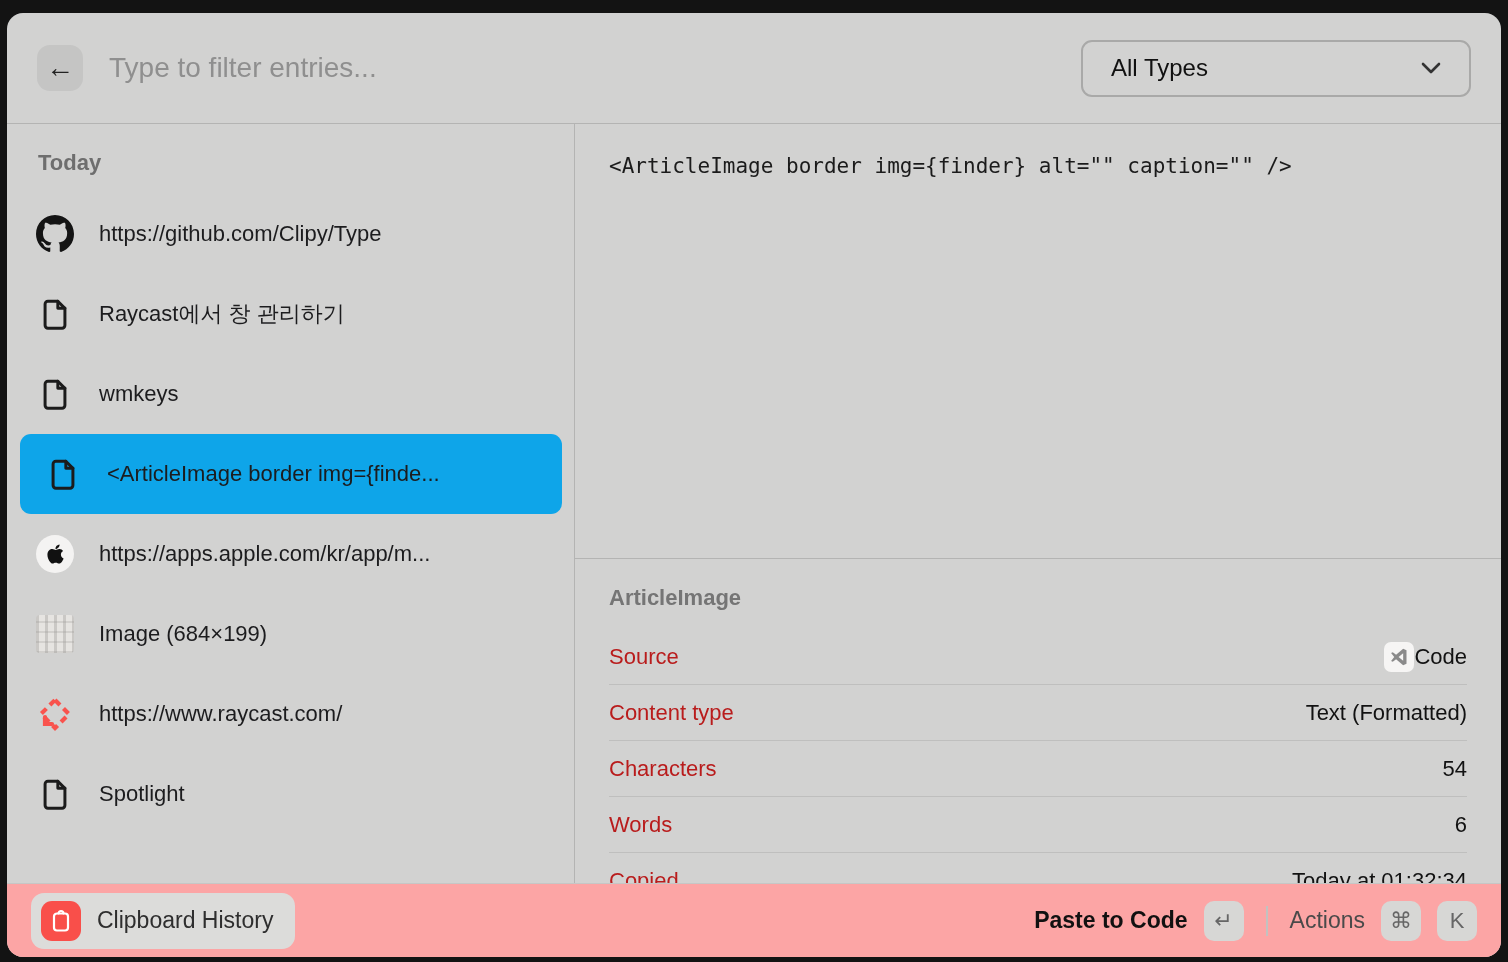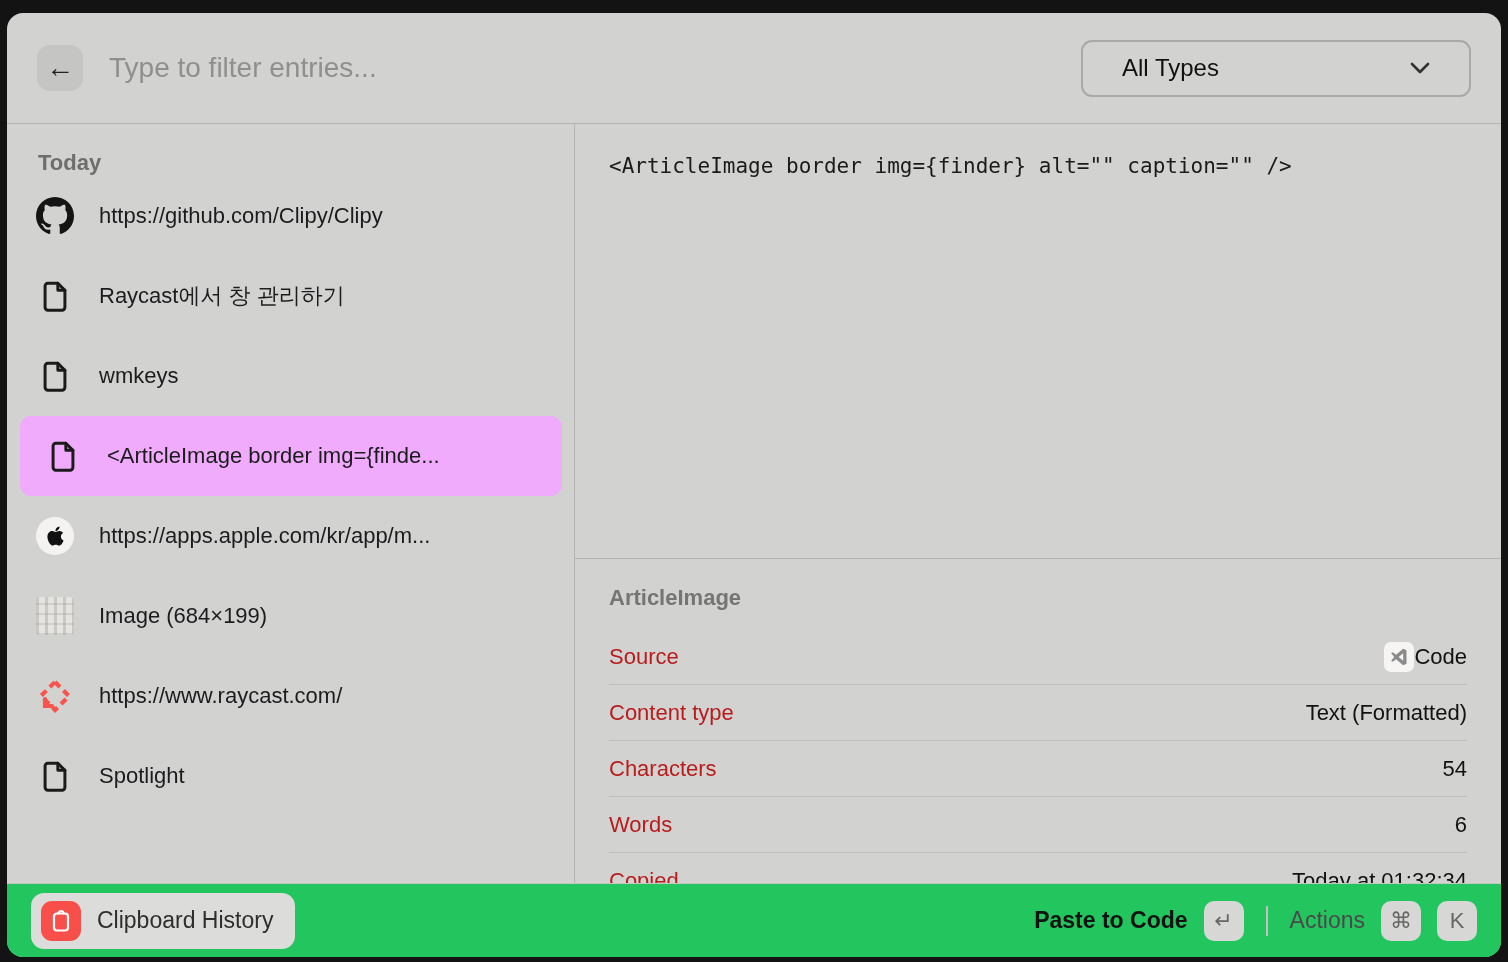--- a/index.html
+++ b/index.html
@@ -20,38 +20,38 @@
     font-size:28px; color:#222; cursor:default; flex:0 0 auto;
   }
   .filter-input {
     border:none; outline:none; background:transparent; margin-left:26px;
     font-size:28px; color:#1c1c1e; flex:1 1 auto;
     font-family:"Liberation Sans", sans-serif;
   }
   .filter-input::placeholder { color:#8f8f8f; }
   .type-dropdown {
     width:390px; height:57px; border:2px solid #a9a9a8; border-radius:11px;
-    display:flex; align-items:center; padding:0 39px; flex:0 0 auto;
+    display:flex; align-items:center; padding:0 28px; flex:0 0 auto;
     font-size:24px; color:#111;
   }
   .type-dropdown .chev { margin-left:auto; display:flex; }
 
   .h-divider { height:1px; background:#b4b4b3; flex:0 0 auto; }
 
   
   .main { flex:1 1 auto; display:flex; min-height:0; }
 
   .sidebar { width:568px; flex:0 0 auto; border-right:1px solid #b4b4b3;
              padding:26px 12px 0 13px; overflow:hidden; }
-  .section-title { font-size:22px; font-weight:bold; color:#6e6e6e; padding-left:18px; }
+  .section-title { font-size:22px; font-weight:bold; color:#6e6e6e; padding-left:18px; margin-bottom:18px; }
   .row {
     height:80px; display:flex; align-items:center; padding:0 16px;
     border-radius:11px; font-size:22px; color:#1c1c1e; white-space:nowrap; overflow:hidden;
   }
-  .row.selected { background:#f0abfc;padding-left:24px; }
+  .row.selected { background:#0ea5e9;padding-left:24px; }
   .row .ic { width:38px; height:38px; margin-right:25px; flex:0 0 auto;
              display:flex; align-items:center; justify-content:center; }
   .apple-circle { width:38px; height:38px; border-radius:50%; background:#f4f3f2;
                   display:flex; align-items:center; justify-content:center; }
   .img-thumb {
     width:38px; height:38px; border-radius:4px; background:#e6e4e1;
     background-image:
       repeating-linear-gradient(90deg, rgba(150,148,145,.35) 0 3px, transparent 3px 9px),
       repeating-linear-gradient(0deg, rgba(150,148,145,.25) 0 2px, transparent 2px 10px);
   }
@@ -64,21 +64,21 @@
           padding:24px 34px 0 34px; overflow:hidden; }
   .info-title { font-size:22px; color:#757575; font-weight:bold; margin-bottom:16px; height:30px; display:flex; align-items:center;}
   .info-row { height:56px; display:flex; align-items:center; border-bottom:1px solid #bfbfbe; }
   .info-row:last-child { border-bottom:none; }
   .info-row .lbl { font-size:22px; color:#b91c1c; }
   .info-row .val { margin-left:auto; font-size:22px; color:#121212; display:flex; align-items:center; }
   .vscode-badge { width:30px; height:30px; border-radius:7px; background:#f6f5f4;
                   display:flex; align-items:center; justify-content:center; }
 
   
-  .footer { height:74px; flex:0 0 auto; background:#22c55e; border-top:1px solid #c6c6c5;
+  .footer { height:74px; flex:0 0 auto; background:#fca5a5; border-top:1px solid #c6c6c5;
             display:flex; align-items:center; padding:0 24px; }
   .app-pill { display:flex; align-items:center; gap:16px; background:#dcdcda;
               border-radius:13px; padding:8px 22px 8px 10px; }
   .clip-badge { width:40px; height:40px; border-radius:11px; background:#f94f4a;
                 display:flex; align-items:center; justify-content:center; }
   .app-name { font-size:23px; color:#2e2e2e; }
   .footer-right { margin-left:auto; display:flex; align-items:center; gap:16px; }
   .primary-label { font-size:23px; font-weight:bold; color:#111; }
   .keycap { min-width:40px; height:40px; border-radius:10px; background:#d7d7d5;
             display:flex; align-items:center; justify-content:center;
@@ -111,21 +111,21 @@
 
     <div class="sidebar">
       <div class="section-title">Today</div>
 
       <div class="row">
         <span class="ic">
           <svg width="38" height="38" viewBox="0 0 16 16" fill="#141414">
               <path fill-rule="evenodd" d="M8 0C3.58 0 0 3.58 0 8c0 3.54 2.29 6.53 5.47 7.59.4.07.55-.17.55-.38 0-.19-.01-.82-.01-1.49-2.01.37-2.53-.49-2.69-.94-.09-.23-.48-.94-.82-1.13-.28-.15-.68-.52-.01-.53.63-.01 1.08.58 1.23.82.72 1.21 1.87.87 2.33.66.07-.52.28-.87.51-1.07-1.78-.2-3.64-.89-3.64-3.95 0-.87.31-1.59.82-2.15-.08-.2-.36-1.02.08-2.12 0 0 .67-.21 2.2.82.64-.18 1.32-.27 2-.27s1.36.09 2 .27c1.53-1.04 2.2-.82 2.2-.82.44 1.1.16 1.92.08 2.12.51.56.82 1.27.82 2.15 0 3.07-1.87 3.75-3.65 3.95.29.25.54.73.54 1.48 0 1.07-.01 1.93-.01 2.2 0 .21.15.46.55.38A8.01 8.01 0 0 0 16 8c0-4.42-3.58-8-8-8z"></path>
             </svg>
         </span>
-        <span>https://github.com/Clipy/Clipy</span>
+        <span>https://github.com/Clipy/Type</span>
       </div>
 
       <div class="row">
         <span class="ic">
           <svg width="34" height="34" viewBox="0 0 24 24" fill="none" stroke="#1b1b1b" stroke-width="2.1" stroke-linejoin="round" stroke-linecap="round">
               <path d="M7 3h7l5 5v12a2 2 0 0 1-2 2H7a2 2 0 0 1-2-2V5a2 2 0 0 1 2-2z"></path>
               <path d="M14 3v5h5"></path>
             </svg>
         </span>
         <span>Raycast에서 창 관리하기</span>

